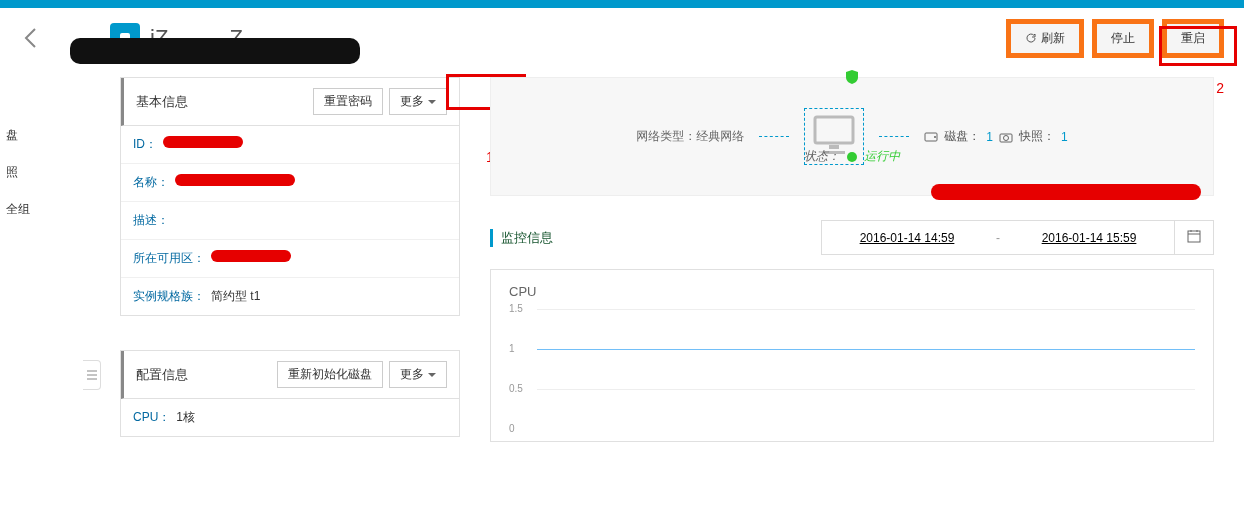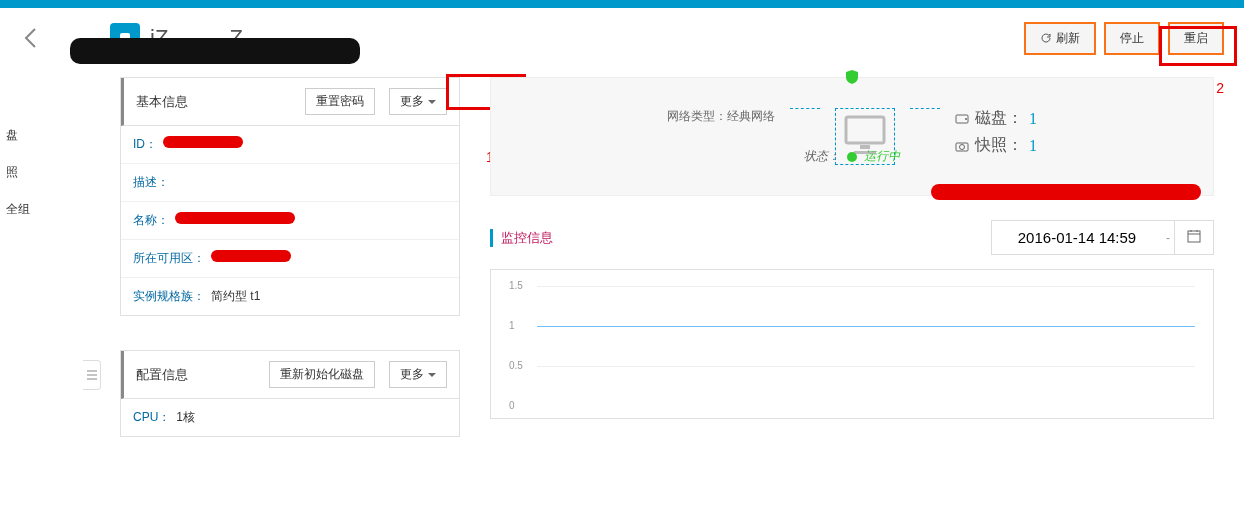--- a/index.html
+++ b/index.html
@@ -5,63 +5,63 @@
   * { box-sizing: border-box; margin: 0; padding: 0; }
   body { font-family: "Microsoft YaHei", Arial, sans-serif; font-size: 12px; color: #333; background: #fff; width: 1244px; }
   .topbar { height: 8px; background: #09c; }
   .header { display: flex; align-items: center; padding: 10px 20px 18px 10px; position: relative; border-bottom:1px solid #fff;}
   .back-arrow { width: 40px; height: 40px; display:flex; align-items:center; justify-content:center; cursor:pointer; color:#777; }
   .title-area { display:flex; align-items:center; margin-left: 60px; }
   .app-icon { width: 30px; height: 30px; background:#09c; border-radius:4px; margin-right:10px; position:relative; display:flex; align-items:center; justify-content:center;}
   .app-icon::after{content:""; width:10px; height:10px; background:#fff; border-radius:2px;}
   .title-text { font-size: 22px; color:#555; }
   .header-actions { margin-left:auto; display:flex; gap:8px; }
-  .btn { background:#f5f5f5; border:2px solid #f97316; padding:6px 14px; font-size:12px; color:#333; cursor:pointer; display:flex; align-items:center; gap:4px; }
+  .btn { background:#f5f5f5; border:5px solid #f97316; padding:6px 14px; font-size:12px; color:#333; cursor:pointer; display:flex; align-items:center; gap:4px; }
   .btn.restart { }
   .red-box-restart { position:absolute; right:7px; top:18px; width:78px; height:40px; border:3px solid #e60000; pointer-events:none;}
   .red-annot-2 {position:absolute; right:20px; top:72px; color:#e60000; font-size:14px;}
   .main { display:flex; }
   .sidebar { width: 40px; padding-top: 40px; }
   .sidebar-item { padding:10px 6px; font-size:12px; color:#333; cursor:pointer;}
   .content { flex:1; padding: 0 30px 20px 80px; display:flex; gap:30px;}
   .left-col { width: 340px; }
   .right-col { flex:1; }
   .panel { border:1px solid #e0e0e0; margin-bottom:34px; }
   .panel-head { display:flex; align-items:center; padding:10px 12px; border-bottom:1px solid #e0e0e0; border-left:3px solid #888;}
   .panel-head .title { font-size:13px; color:#333; }
-  .panel-head .actions { margin-left:auto; display:flex; gap:14px;}
+  .panel-head .actions { margin-left:auto; display:flex; gap:6px;}
   .small-btn { background:#fff; border:1px solid #ccc; padding:4px 10px; font-size:12px; cursor:pointer; color:#333;}
   .small-btn.reset { }
   .small-btn.more::after{content:"";display:inline-block; margin-left:4px; border-top:4px solid #666; border-left:4px solid transparent; border-right:4px solid transparent; vertical-align:middle;}
   .info-row { padding:10px 12px; border-bottom:1px solid #f0f0f0; font-size:12px; color:#666; display:flex; gap:6px;}
   .info-row:last-child{border-bottom:none;}
   .info-label{color:#0369a1;}
   .info-value{color:#333;}
   .scribble { display:inline-block; width:110px; height:12px; background:#e60000; border-radius:6px;}
   .scribble.s2{width:80px;}
   .scribble.s3{width:120px;}
   .basic-panel-wrap{position:relative;}
   .red1-reset {position:absolute; left:326px; top:-3px; width:80px; height:36px; border:3px solid #e60000; pointer-events:none;}
   .red-annot-1 {position:absolute; left:366px; top:72px; color:#e60000; font-size:14px;}
   .status-area { background:#f7f7f7; border:1px solid #eee; padding:30px 40px; margin-bottom:24px;}
-  .net-row{display:flex; justify-content:center; gap:15px;}
+  .net-row{display:flex; align-items:center; justify-content:center; gap:15px;}
   .net-label{color:#666; font-size:12px;}
   .dashline{border-top:1px dashed #09c; width:30px;}
   .monitor-icon{ color:#bbb; }
-  .link-col{display:flex; flex-direction:column; gap:6px; font-size:16px;font-family:Liberation Serif, serif;}
+  .link-col{display:flex; flex-direction:row; gap:6px; font-size:12px;}
   .link-col .ln{display:flex; align-items:center; gap:6px; color:#555;}
   .link-col .ln .cnt{color:#09c; cursor:pointer;}
   .status-row{ text-align:center; margin-top:20px; font-size:12px; color:#666;font-style:italic;}
   .dot{display:inline-block; width:10px; height:10px; background:#3c3; border-radius:50%; margin:0 4px; vertical-align:middle;}
   .shield-icon{color:#3c3;}
   .monitor-box{border:1px dashed #09c; padding:4px; display:inline-block;}
-  .section-title{border-left:3px solid #09c; padding-left:8px; font-size:13px; color:#be185d;font-family:Liberation Mono, monospace;}
+  .section-title{border-left:3px solid #09c; padding-left:8px; font-size:13px; color:#14532d;font-family:Liberation Mono, monospace;}
   .monitor-head{display:flex; align-items:center; margin-bottom:14px;}
   .date-range{margin-left:auto; display:flex; align-items:center; border:1px solid #ddd;}
-  .date-input{border:none; padding:8px 10px; text-align:center; font-size:15px; width:170px; outline:none;}
+  .date-input{border:none; padding:8px 10px; text-align:center; font-size:12px; width:170px; outline:none;text-decoration:underline;}
   .date-sep{padding:0 4px; color:#999;}
   .date-cal{padding:8px 12px; border-left:1px solid #ddd; cursor:pointer; color:#666;}
   .chart-panel{border:1px solid #e0e0e0; padding:14px 18px;}
   .chart-title{font-size:13px; color:#666; margin-bottom:8px;}
   .chart-area{position:relative; height:120px;}
   .y-tick{position:absolute; left:0; font-size:10px; color:#999;}
   .grid-line{position:absolute; left:28px; right:0; border-top:1px solid #eee;}
   .data-line{position:absolute; left:28px; right:0; border-top:1px solid #72bff8;}
   .toggle-sidebar{position:absolute; left:83px; top:360px; width:18px; height:30px; background:#fff; border:1px solid #ddd; border-left:none; display:flex; align-items:center; justify-content:center; color:#888; cursor:pointer; border-radius:0 4px 4px 0;}
   .hdr-scribble{position:absolute; left:70px; top:30px; width:290px; height:26px; background:#111; border-radius:10px;}
@@ -123,25 +123,25 @@
             <div class="actions">
               <button class="small-btn reset">重置密码</button>
               <button class="small-btn more">更多</button>
             </div>
           </div>
           <div class="info-row">
             <span class="info-label">ID：</span>
             <span class="scribble s2"></span>
           </div>
           <div class="info-row">
-            <span class="info-label">描述：</span>
-          </div>
-          <div class="info-row">
             <span class="info-label">名称：</span>
             <span class="scribble s3"></span>
+          </div>
+          <div class="info-row">
+            <span class="info-label">描述：</span>
           </div>
           <div class="info-row">
             <span class="info-label">所在可用区：</span>
             <span class="scribble s2"></span>
           </div>
           <div class="info-row">
             <span class="info-label">实例规格族：</span>
             <span class="info-value">简约型 t1</span>
           </div>
         </div>
@@ -209,31 +209,33 @@
           <span style="color:#3c3">运行中</span>
         </div>
         <div class="big-red-scribble" style="left:440px; top:106px; width:270px;"></div>
       </div>
 
       <div class="monitor-head">
         <div class="section-title">监控信息</div>
         <div class="date-range">
           <input class="date-input" value="2016-01-14 14:59" style="">
           <span class="date-sep">-</span>
+          <input class="date-input" value="2016-01-14 15:59" style="">
           <div class="date-cal">
             <svg width="14" height="14" viewBox="0 0 14 14">
                 <rect x="1" y="2" width="12" height="11" fill="none" stroke="#666"></rect>
                 <path d="M1 5h12" stroke="#666"></path>
                 <path d="M4 1v2M10 1v2" stroke="#666"></path>
               </svg>
           </div>
         </div>
       </div>
 
       <div class="chart-panel">
+        <div class="chart-title">CPU</div>
         <div class="chart-area">
           <div class="y-tick" style="top:-4px">1.5</div>
           <div class="y-tick" style="top:36px">1</div>
           <div class="y-tick" style="top:76px">0.5</div>
           <div class="y-tick" style="top:116px">0</div>
           <div class="grid-line" style="top:2px"></div>
           <div class="data-line" style="top:42px"></div>
           <div class="grid-line" style="top:82px"></div>
         </div>
       </div>

